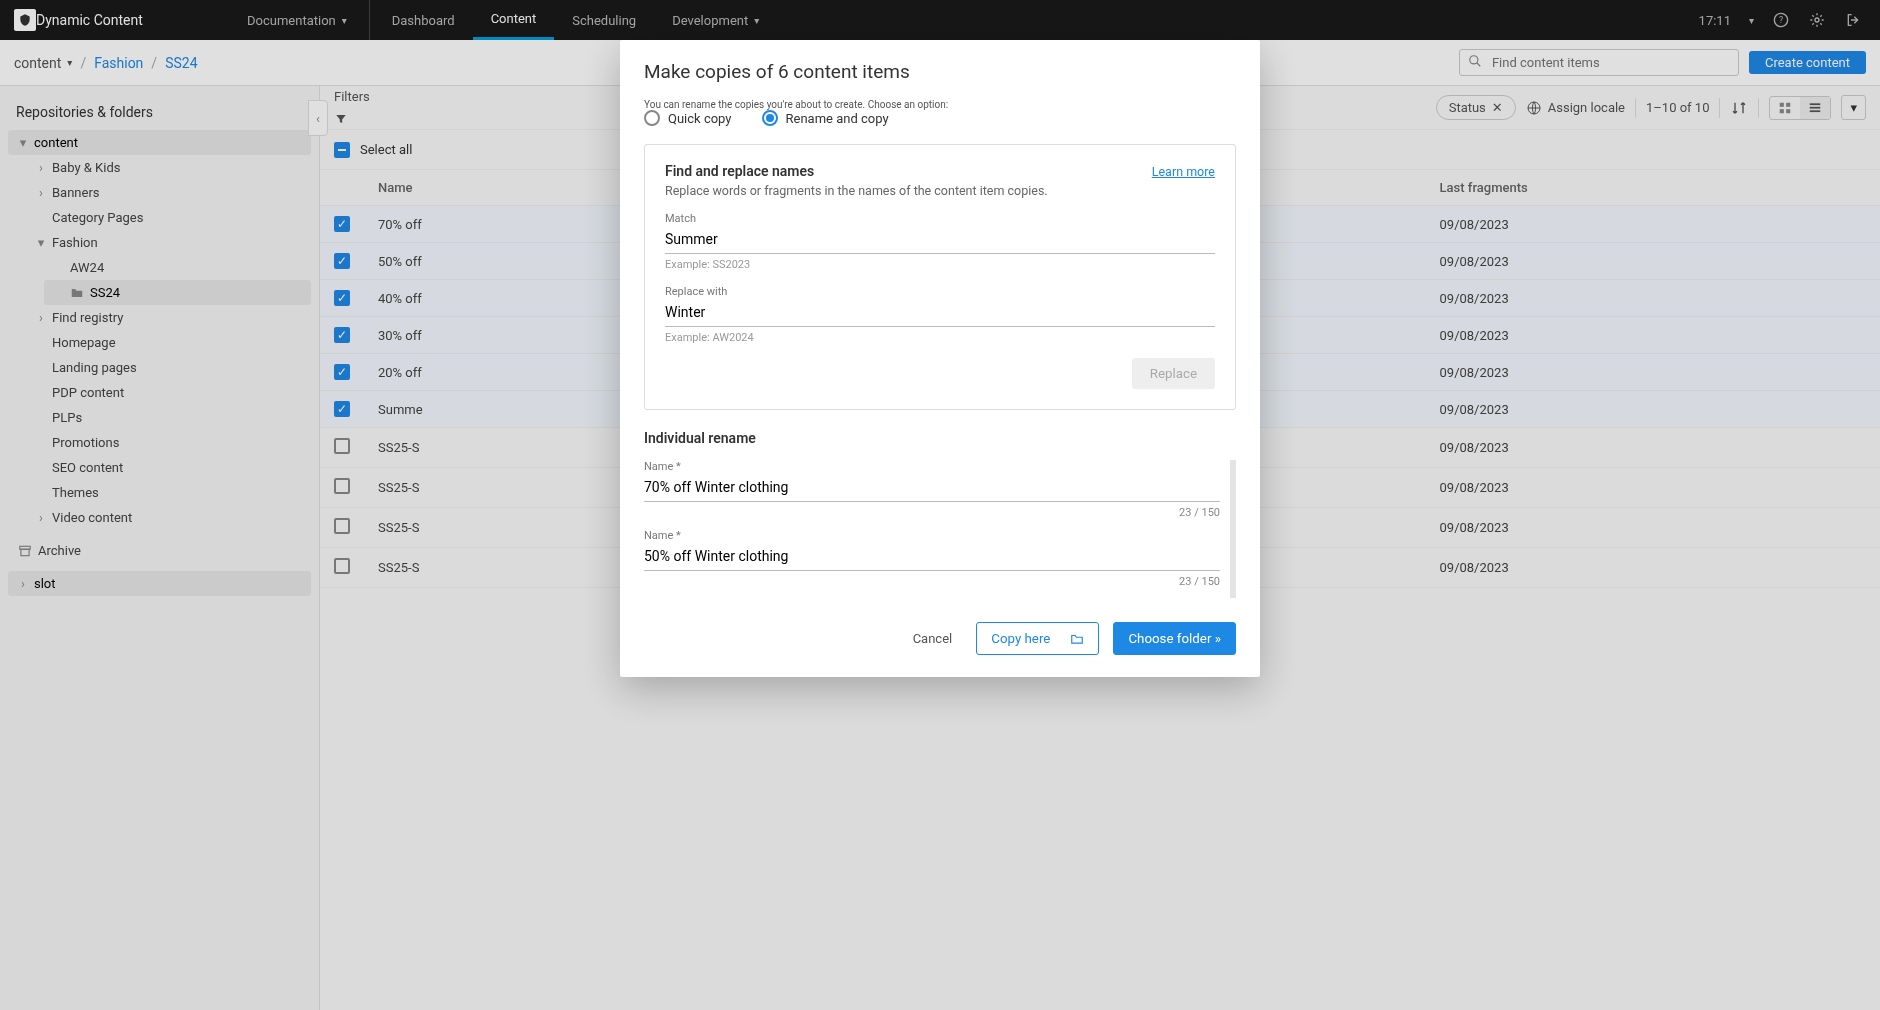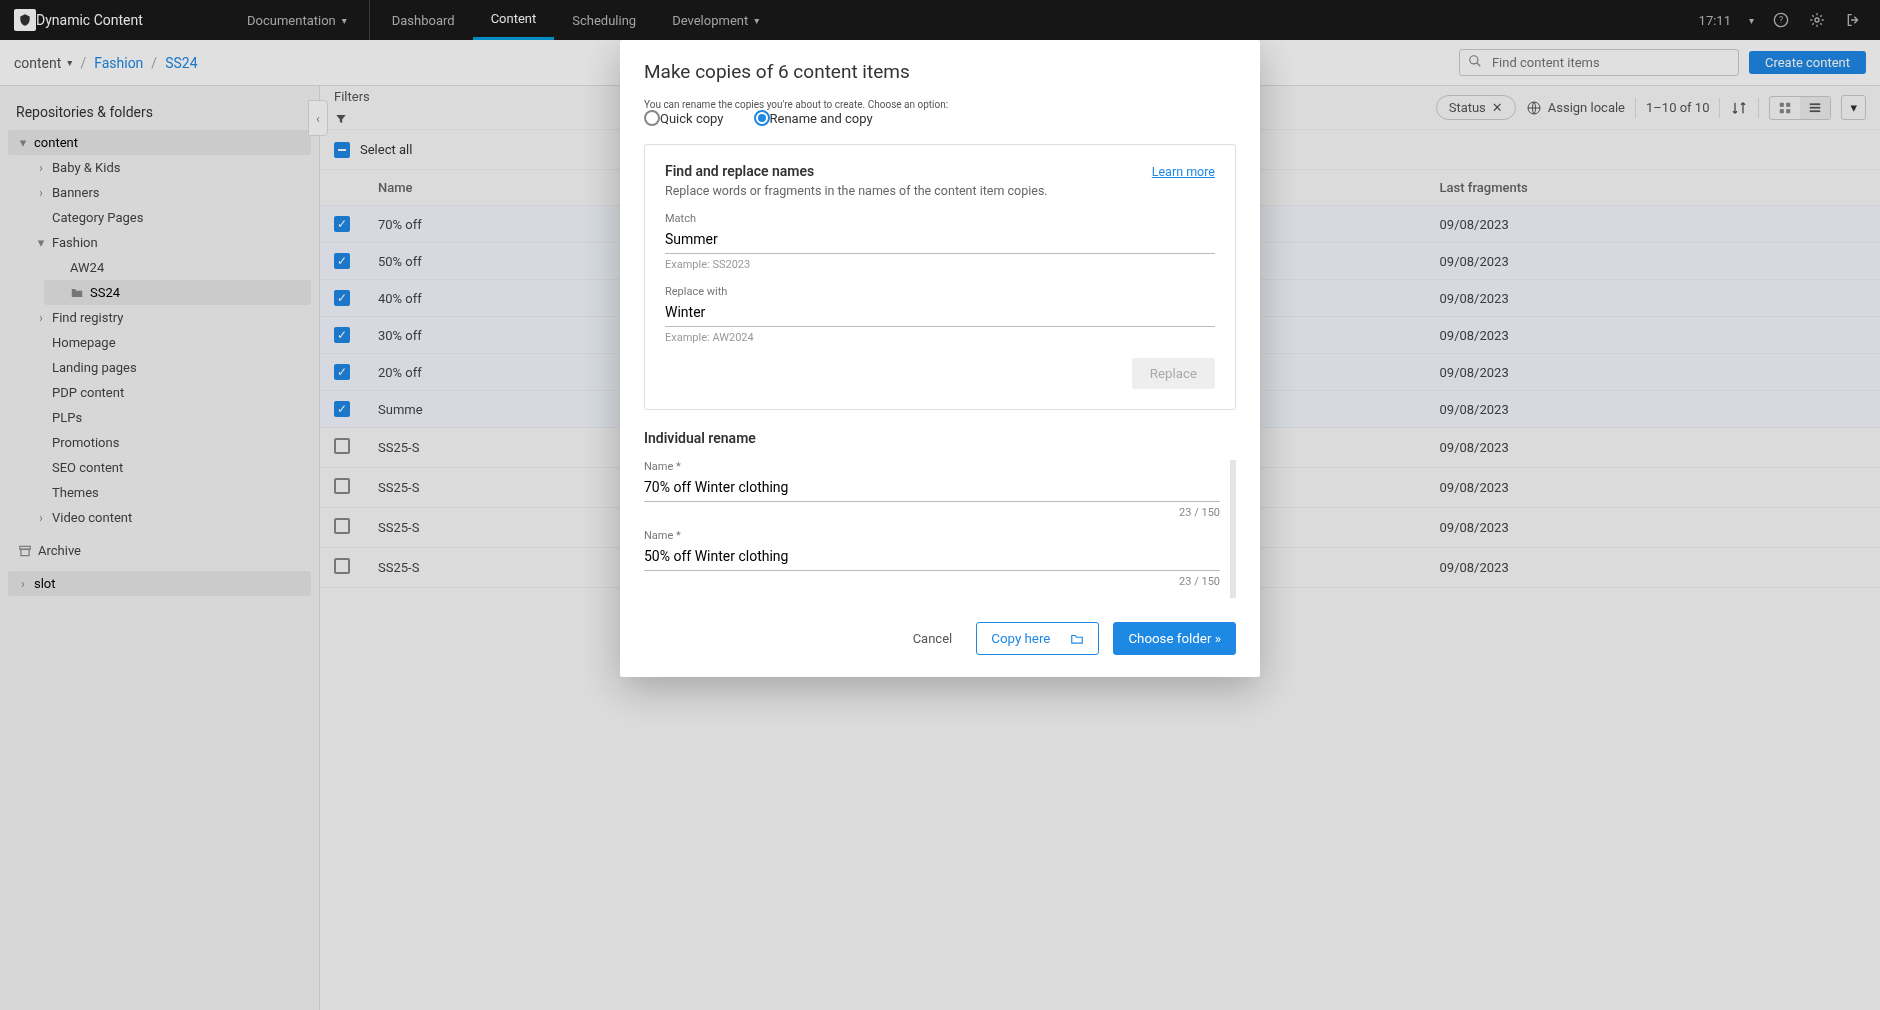--- a/index.html
+++ b/index.html
@@ -66,21 +66,21 @@
   .cell-cb { width:40px; }
   .dropdown-btn { margin-left:auto; border:1px solid #ccc; padding:4px 8px; border-radius:3px; }
 
   
   .overlay { position:fixed; inset:0; background:rgba(0,0,0,0.12); display:flex; align-items:flex-start; justify-content:center; }
   .modal { margin-top:40px; width:640px; background:#fff; border-radius:2px; box-shadow:0 12px 40px rgba(0,0,0,0.25); display:flex; flex-direction:column; max-height:760px; }
   .modal-header { padding:20px 24px 16px; font-size:19px; color:#333; }
   .modal-body { padding:0 24px 8px; overflow:auto; flex:1; }
   .hint { font-size:10px; color:#555; }
   .radios { display:flex; gap:30px; margin-bottom:18px; align-items:center; }
-  .radio { display:flex; align-items:center; gap:0; font-size:13px; }
+  .radio { display:flex; align-items:center; gap:8px; font-size:13px; }
   .rdot { width:16px; height:16px; border:2px solid #888; border-radius:50%; display:inline-flex; align-items:center; justify-content:center; }
   .rdot.on { border-color:#1e88e5; }
   .rdot.on::after { content:""; width:8px; height:8px; background:#1e88e5; border-radius:50%; }
   .panel { border:1px solid #ddd; border-radius:3px; padding:18px 20px 20px; margin-bottom:20px; }
   .panel-head { display:flex; align-items:center; justify-content:space-between; margin-bottom:4px; }
   .panel-title { font-size:14px; font-weight:600; color:#333; }
   .learn { color:#1e88e5; font-size:12.5px; }
   .panel-desc { font-size:12.5px; color:#666; margin-bottom:14px; }
   .fld { position:relative; margin-bottom:4px; }
   .fld-label { font-size:11px; color:#777; }

